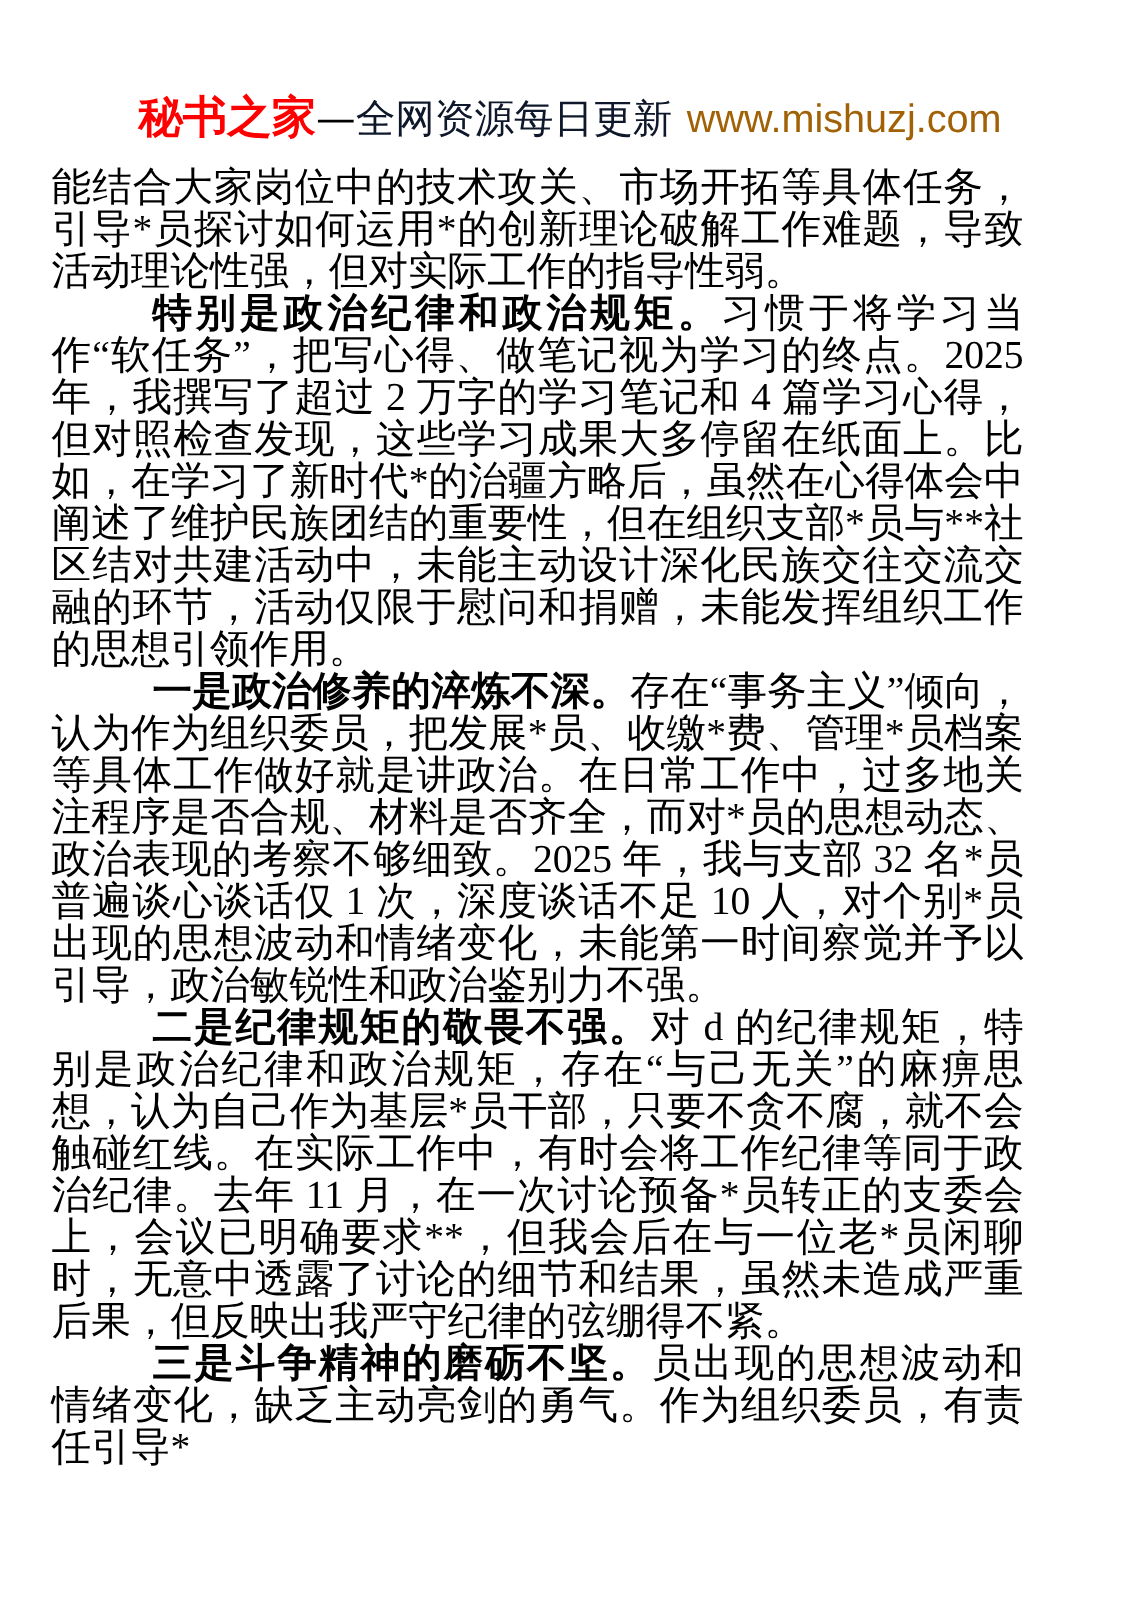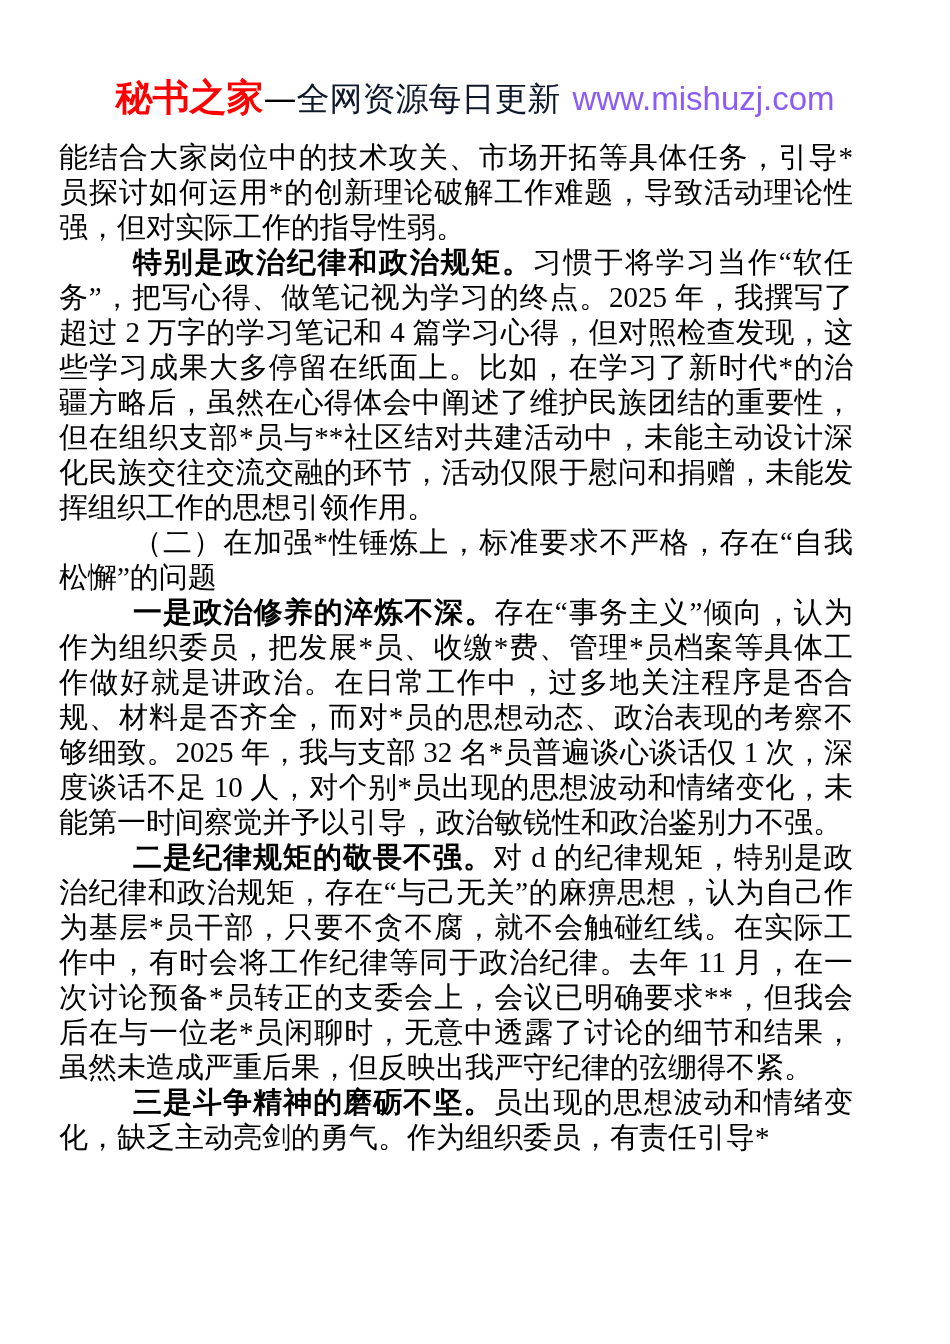--- a/index.html
+++ b/index.html
@@ -28,22 +28,22 @@
     font-size: 37px;
   }
   .separator, .tagline {
     color: #000000;
   }
   .url {
     margin-left: 12px;
     font-family: "Liberation Sans", sans-serif;
   }
   .content {
-    margin: 20px 97px 0 59px;
-    font-size: 29px;
+    margin: 20px 97px 0 43px;
+    font-size: 33px;
     line-height: 35px;
     color: #000000;
     text-align: justify;
     
     font-family: "Liberation Serif", "DejaVu Serif", "DejaVu Sans", serif;
   }
   .content p {
     margin: 0;
     padding: 0;
   }
@@ -53,26 +53,25 @@
   .run-bold {
     font-weight: bold;
   }
 </style>
 </head>
 <body>
 
 <div class="page">
 
   <div class="header">
-    <span class="site-name" style="color: rgb(255, 0, 0);">秘书之家</span><span class="separator">—</span><span class="tagline" style="color: #0f172a;">全网资源每日更新</span><span class="url" style="color: #8b5cf6; margin-top: 16px;">www.mishuzj.com</span>
+    <span class="site-name" style="color: rgb(255, 0, 0);">秘书之家</span><span class="separator">—</span><span class="tagline" style="color: #0f172a;">全网资源每日更新</span><span class="url" style="color: #a16207; margin-top: 16px;">www.mishuzj.com</span>
   </div>
 
   <div class="content" style="color: rgb(0, 0, 0);">
 
   <p><span>能结合大家岗位中的技术攻关、市场开拓等具体任务，引导*员探讨如何运用*的创新理论破解工作难题，导致活动理论性强，但对实际工作的指导性弱。</span></p>
       <p class="indent"><span class="run-bold">特别是政治纪律和政治规矩。</span><span>习惯于将学习当作“软任务”，把写心得、做笔记视为学习的终点。2025 年，我撰写了超过 2 万字的学习笔记和 4 篇学习心得，但对照检查发现，这些学习成果大多停留在纸面上。比如，在学习了新时代*的治疆方略后，虽然在心得体会中阐述了维护民族团结的重要性，但在组织支部*员与**社区结对共建活动中，未能主动设计深化民族交往交流交融的环节，活动仅限于慰问和捐赠，未能发挥组织工作的思想引领作用。</span></p>
-      <p class="indent"><span>（二）在加强*性锤炼上，标准要求不严格，存在“自我松懈”的问题</span></p>
       <p class="indent"><span class="run-bold">一是政治修养的淬炼不深。</span><span>存在“事务主义”倾向，认为作为组织委员，把发展*员、收缴*费、管理*员档案等具体工作做好就是讲政治。在日常工作中，过多地关注程序是否合规、材料是否齐全，而对*员的思想动态、政治表现的考察不够细致。2025 年，我与支部 32 名*员普遍谈心谈话仅 1 次，深度谈话不足 10 人，对个别*员出现的思想波动和情绪变化，未能第一时间察觉并予以引导，政治敏锐性和政治鉴别力不强。</span></p>
       <p class="indent"><span class="run-bold">二是纪律规矩的敬畏不强。</span><span>对 d 的纪律规矩，特别是政治纪律和政治规矩，存在“与己无关”的麻痹思想，认为自己作为基层*员干部，只要不贪不腐，就不会触碰红线。在实际工作中，有时会将工作纪律等同于政治纪律。去年 11 月，在一次讨论预备*员转正的支委会上，会议已明确要求**，但我会后在与一位老*员闲聊时，无意中透露了讨论的细节和结果，虽然未造成严重后果，但反映出我严守纪律的弦绷得不紧。</span></p>
       <p class="indent"><span class="run-bold">三是斗争精神的磨砺不坚。</span><span>员出现的思想波动和情绪变化，缺乏主动亮剑的勇气。作为组织委员，有责任引导*</span></p>
     </div>
 
 </div>
 
 </body></html>

